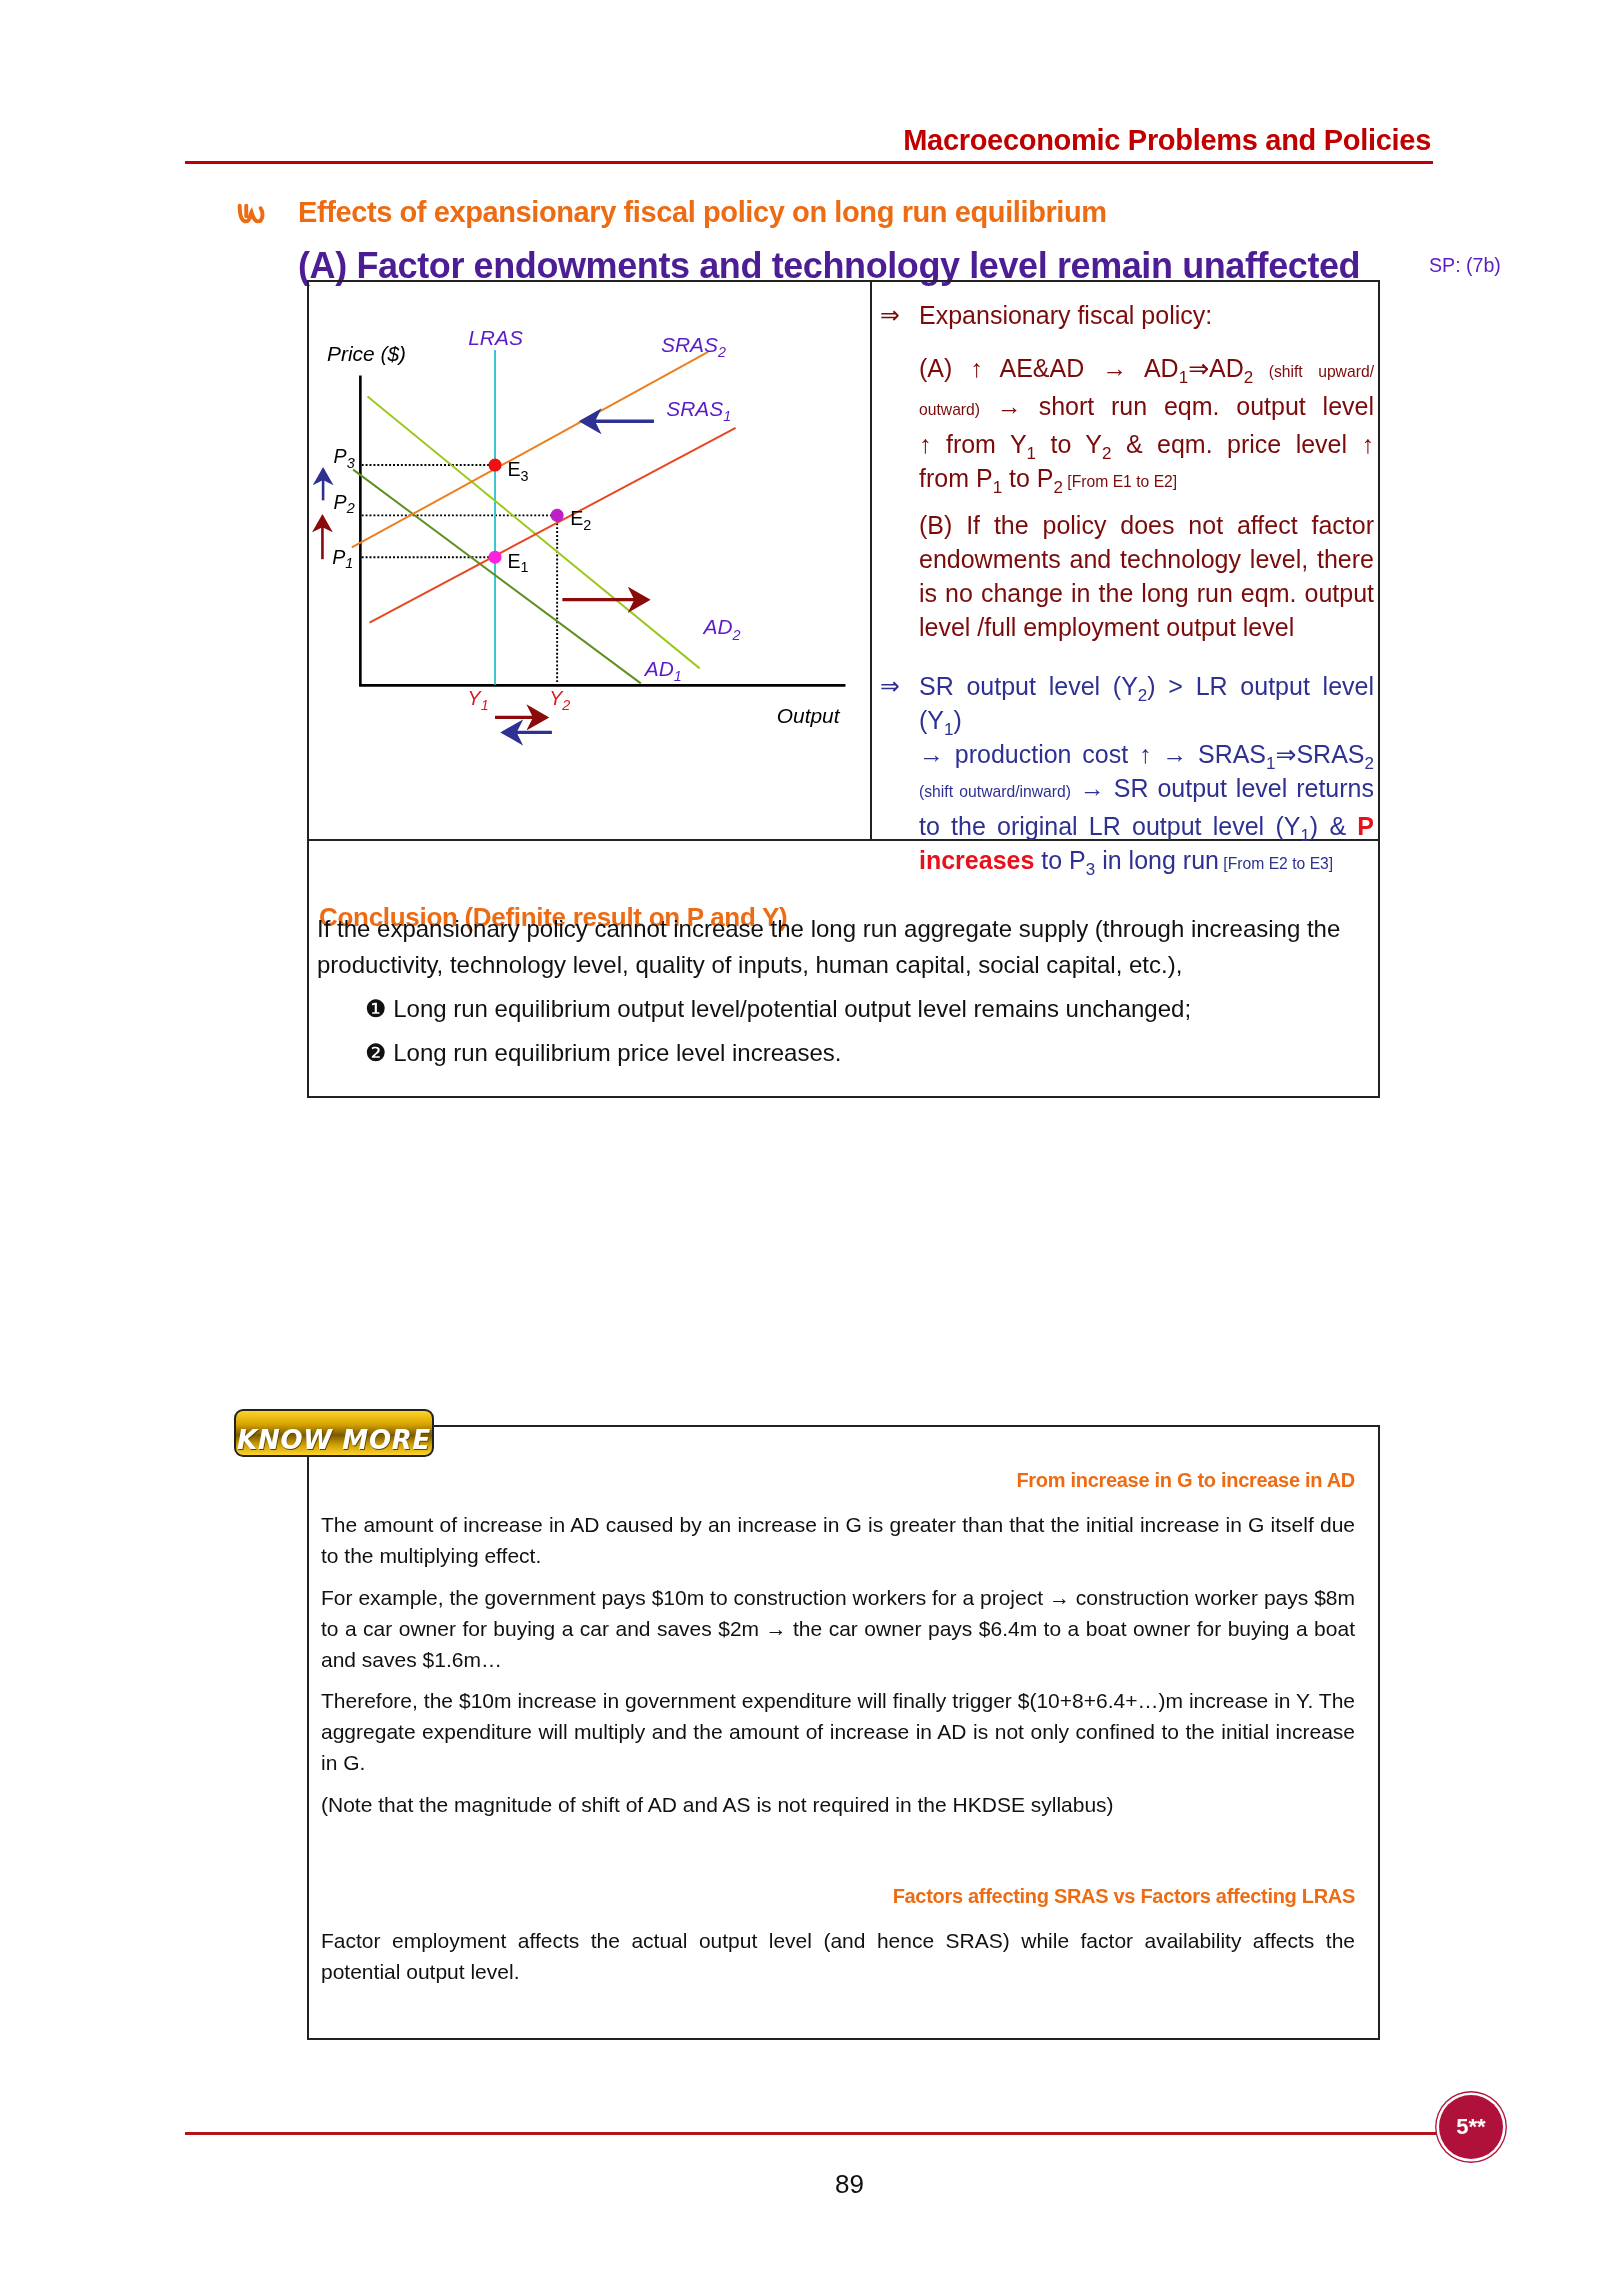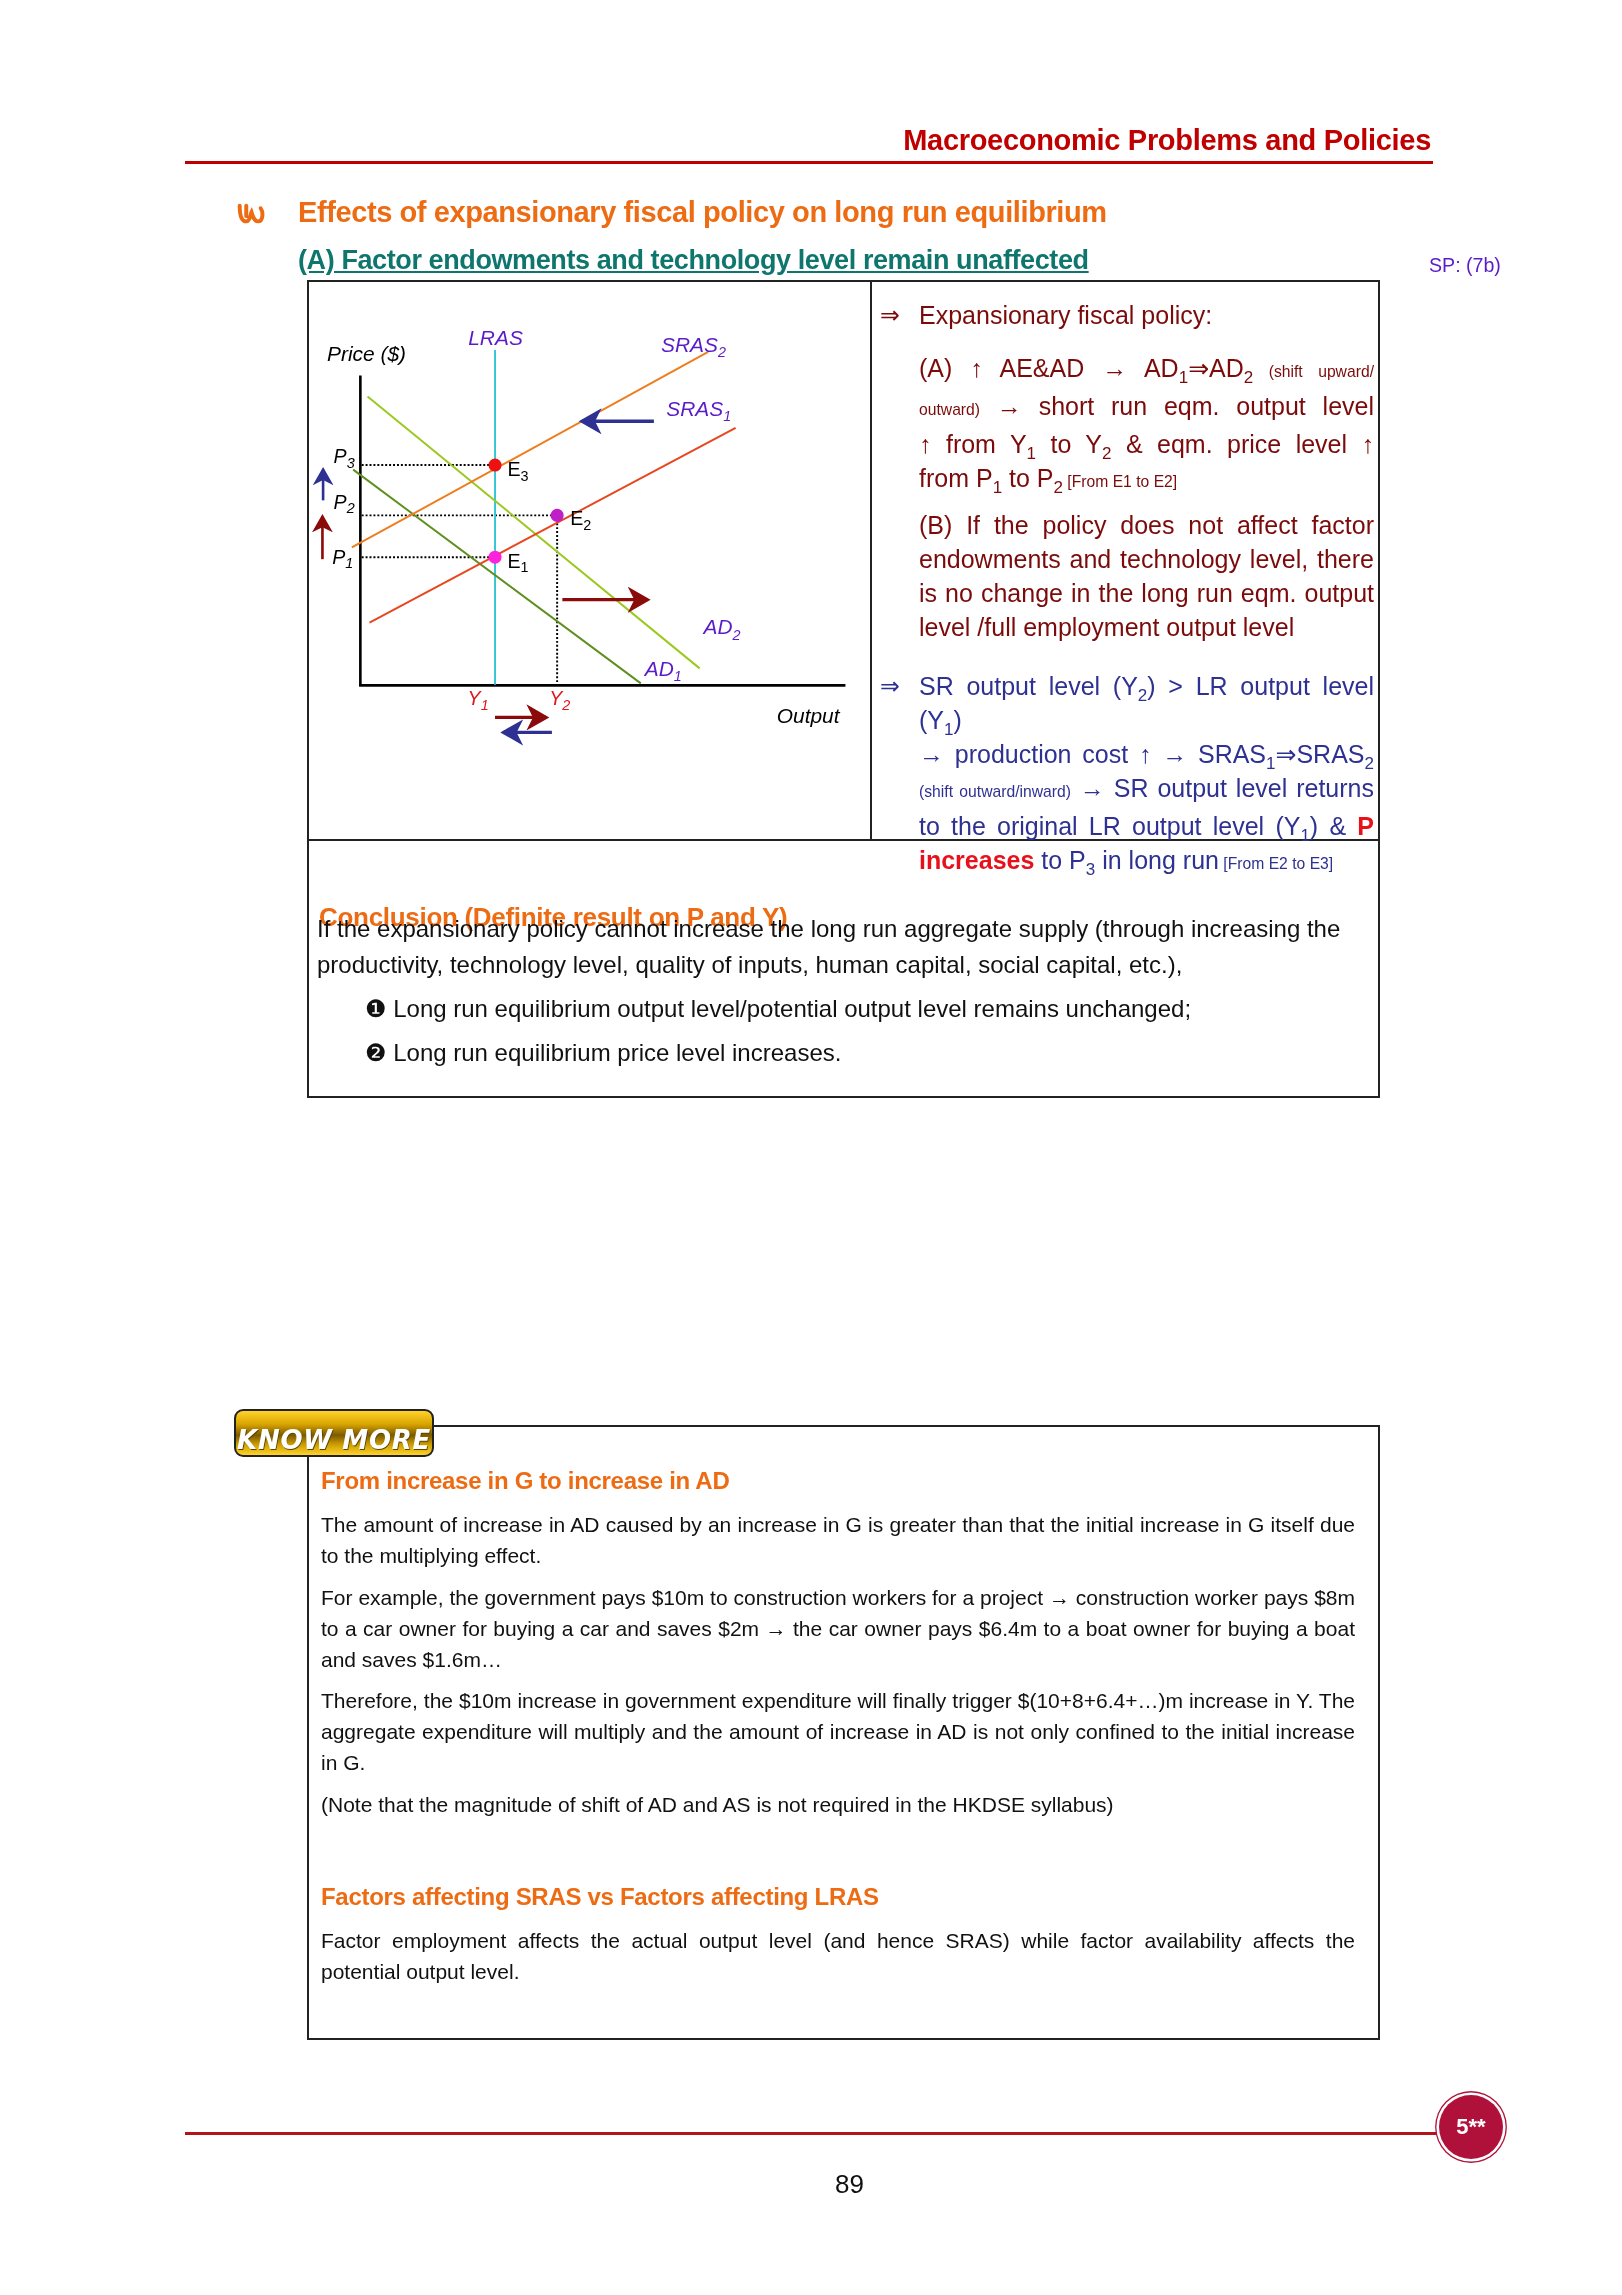--- a/index.html
+++ b/index.html
@@ -2,21 +2,21 @@
 <html style="font-size:10.5px"><head>
 <meta charset="utf-8">
 <style>
   html, body { margin: 0; padding: 0; background: #ffffff; }
   body { width: 1622px; height: 2295px; position: relative; overflow: hidden; font-family: "Liberation Sans", sans-serif; }
   .abs { position: absolute; }
   .header-title { right: 191px; top: 124px; font-family: "Liberation Sans", sans-serif; font-weight: bold; font-size: 29px; color: #c00000; letter-spacing: -0.3px; }
   .header-rule { left: 185px; top: 161px; width: 1248px; height: 2.6px; background: #c00000; }
   .section-icon { left: 237px; top: 196px; font-size: 30px; color: #ed6b12; font-weight: bold; font-family: "DejaVu Sans", sans-serif; }
   .h1 { left: 298px; top: 196px; font-size: 29px; color: #ed6b12; font-weight: bold; font-family: "Liberation Sans Narrow", "Liberation Sans", sans-serif; letter-spacing: -0.4px; }
-  .h2 { left: 298px; top: 245px; font-size: 27px; color: #0f766e; font-weight: bold; letter-spacing: -0.4px; text-decoration: underline; }
+  .h2 { left: 298px; top: 245px; font-size: 36px; color: #4c1d95; font-weight: bold; letter-spacing: -0.4px; }
   .sp-tag { left: 1429px; top: 254px; font-size: 19.6px; color: #5a1cc8; }
 
   .main-box { left: 307px; top: 280px; width: 1073px; height: 818px; border: 2px solid #222; box-sizing: border-box; }
   .col-split { left: 870px; top: 280px; width: 2px; height: 561px; background: #222; }
   .row-split { left: 307px; top: 839px; width: 1073px; height: 2px; background: #222; }
 
   .diagram { left: 309px; top: 282px; width: 621px; height: 557px; }
   .diagram svg text { font-family: "Liberation Sans", sans-serif; }
 
   .explain { left: 880px; top: 298px; width: 494px; font-size: 25px; line-height: 34px; color: #7b0a0a; }
@@ -32,21 +32,21 @@
   .conclusion-title { left: 319px; top: 864px; font-size: 26px; font-weight: bold; color: #ed6b12; letter-spacing: -0.3px; margin-top: 38px; }
   .conclusion-body { left: 317px; top: 911px; width: 1056px; font-size: 24px; line-height: 36px; color: #111; }
   .conclusion-body .bullet { padding-left: 48px; margin-top: 7.9px; }
 
   .km-box { left: 307px; top: 1425px; width: 1073px; height: 615px; border: 2px solid #222; box-sizing: border-box; }
   .km-badge { left: 234px; top: 1409px; width: 200px; height: 48px; border: 2.6px solid #222; border-radius: 9.2px; box-sizing: border-box;
     background: linear-gradient(#ffd42a 0%, #d9a400 30%, #7a5a00 55%, #c99a00 75%, #ffd42a 100%);
     display: flex; align-items: flex-end; justify-content: center; }
   .km-badge span { font-family: "DejaVu Sans", sans-serif; font-style: italic; font-weight: bold; color: #fff; font-size: 26px; letter-spacing: 0.7px; text-shadow: 0.7px 0.7px 0 #5a4300; }
   .km-content { left: 321px; top: 1465px; width: 1034px; font-size: 21px; line-height: 31px; color: #111; }
-  .km-content h3 { margin: 0 0 13px 0; font-size: 24px; font-weight: bold; color: #ed6b12; letter-spacing: -0.3px; }
+  .km-content h3 { margin: 0 0 13px 0; font-size: 20px; font-weight: bold; color: #ed6b12; letter-spacing: -0.3px; text-align: right; }
   .km-content p { margin: 0 0 10.5px 0; text-align: justify; }
   .km-content .gap { height: 51px; }
 
   .footer-rule { left: 185px; top: 2132px; width: 1256px; height: 2.6px; background: #b3141c; }
   .footer-badge { left: 1439px; top: 2095px; width: 64px; height: 64px; border-radius: 50%; background: #b0113a; box-shadow: 0 0 0 2.6px #fff, 0 0 0 3.9px #b0113a;
     color: #fff; font-weight: bold; font-size: 22px; display: flex; align-items: center; justify-content: center; }
   .page-num { left: 835px; top: 2169px; font-size: 26px; color: #111; width: 46px; }
 </style>
 </head>
 <body>

